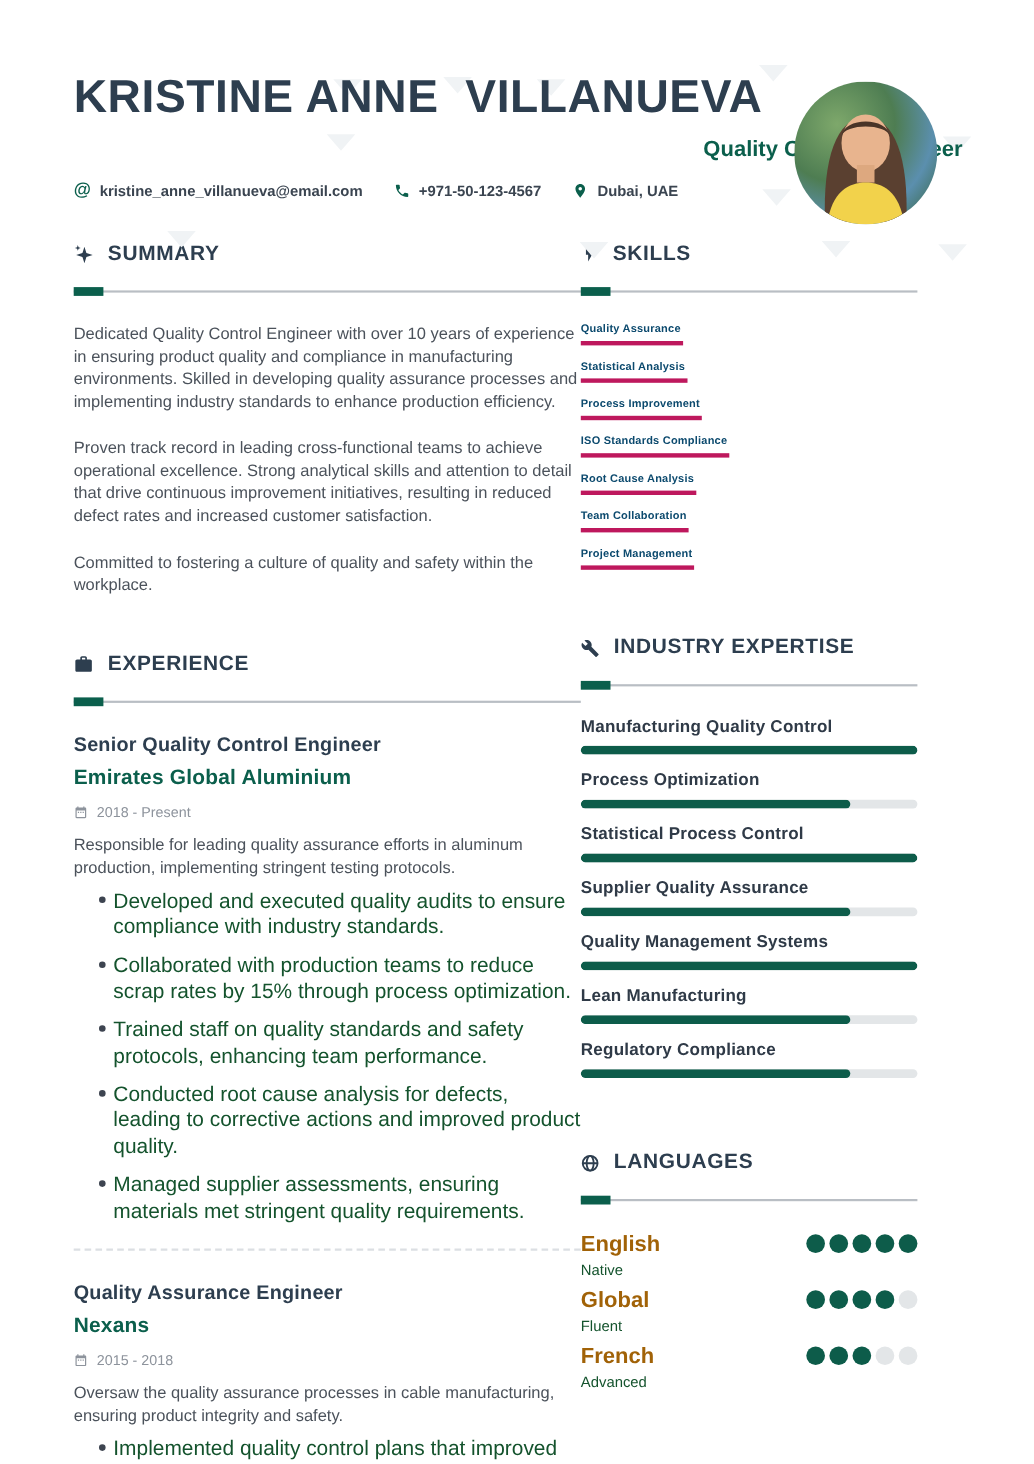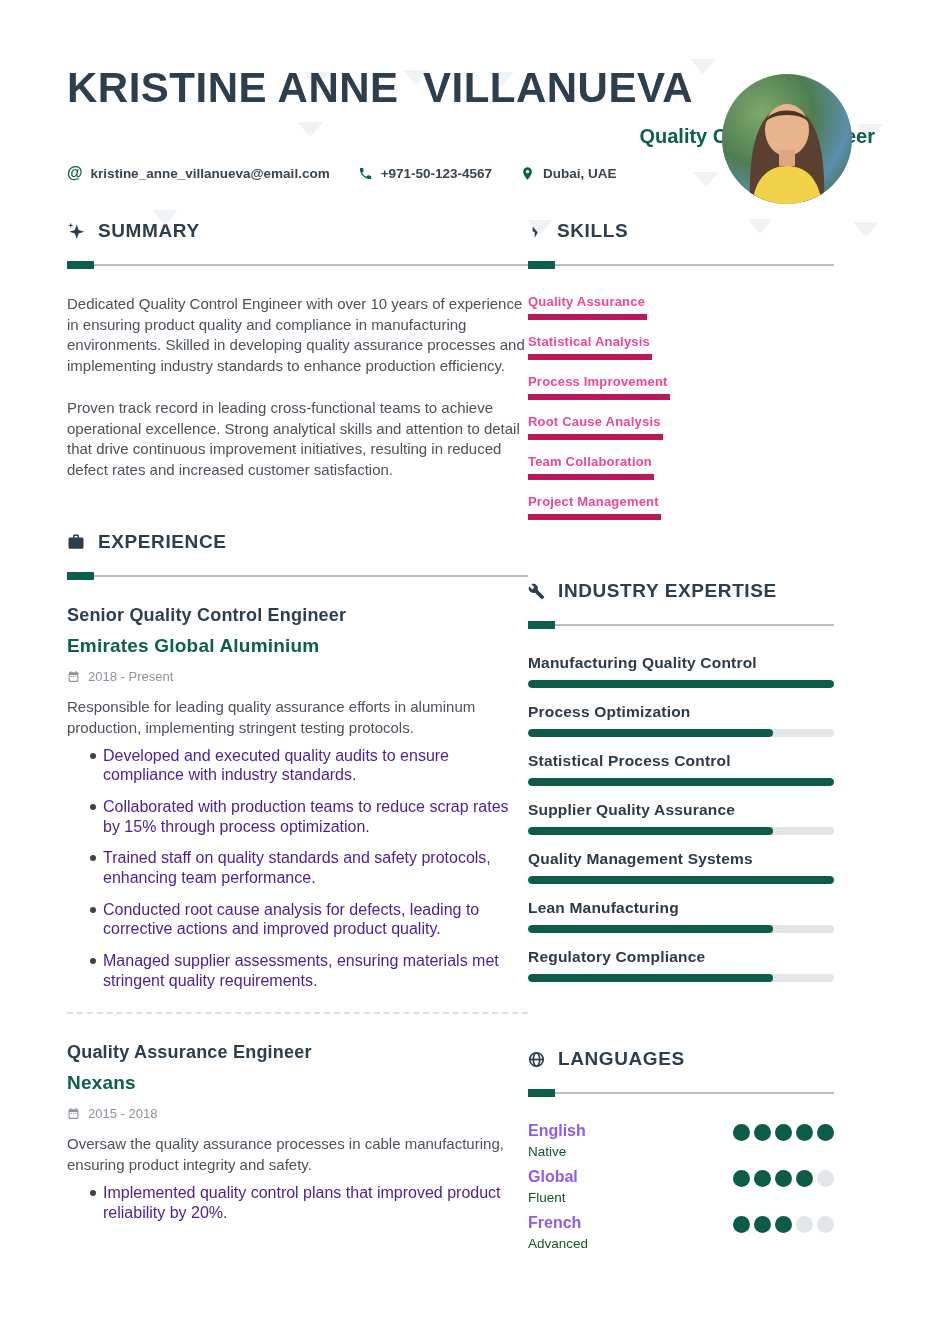--- a/index.html
+++ b/index.html
@@ -53,43 +53,43 @@
   .experience-section { margin-top:50px; }
   .job-title { font-size:18px; font-weight:800; color:#2d3e4f; letter-spacing:.2px; }
   .company   { margin-top:9px; font-size:19px; font-weight:800; color:#0b5f4c; letter-spacing:.2px; }
   .date-row  { margin-top:12px; display:flex; align-items:center; gap:8px;
                font-size:13px; color:#8d939c; }
   .cal-icon  { color:#8d939c; display:inline-flex; }
   .job-desc  { margin-top:12px; font-size:15px; line-height:1.4; color:#4b525b; }
   .bullets   { margin-top:8px; list-style:none; }
   .bullets li {
     position:relative; padding-left:36px; margin-bottom:12px;
-    font-size:16px; line-height:1.23; color:#4c1d95;
+    font-size:19px; line-height:1.23; color:#14532d;
   }
   .bullets li::before {
     content:""; position:absolute; left:23px; top:7px; width:6px; height:6px;
     border-radius:50%; background:#3d4450;
   }
   .job-divider { border:none; border-top:2px dashed #dcdfe3; margin:22px 0 28px 0; }
   
   .skill-item {
-    display:table; font-size:13px; font-weight:700; color:#ec4899;
-    padding:0 2px 5px 0; border-bottom:6px solid #be185d; margin-bottom:14px;
+    display:table; font-size:10px; font-weight:700; color:#0c4a6e;
+    padding:0 2px 5px 0; border-bottom:4px solid #be185d; margin-bottom:14px;
     letter-spacing:.2px;
   }
   
   .expertise-section { margin-top:60px; }
   .exp-item { margin-bottom:15px; }
   .exp-label { font-size:15.5px; font-weight:700; color:#2f3a47; letter-spacing:.2px; }
   .exp-track { margin-top:8px; height:8px; border-radius:4px; background:#e3e6e8; overflow:hidden; }
   .exp-fill  { height:100%; border-radius:4px; background:#0d5c4a; }
   
   .languages-section { margin-top:66px; }
   .lang-row { display:flex; justify-content:space-between; align-items:flex-start; margin-bottom:9px; }
-  .lang-name  { font-size:16px; font-weight:800; color:#8b5cf6; }
+  .lang-name  { font-size:20px; font-weight:800; color:#a16207; }
   .lang-level { margin-top:4px; font-size:13.5px; color:#14532d; }
   .lang-dots { display:flex; gap:4px; margin-top:2px; }
   .dot { width:17px; height:17px; border-radius:50%; background:#e3e6e8; }
   .dot.filled { background:#0d5c4a; }
 </style>
 </head>
 <body>
 
 <div class="page">
 
@@ -162,20 +162,21 @@
             <svg width="18" height="18" viewBox="0 0 24 24" fill="currentColor">
                 <path d="M13 3 L15.4 10.6 L23 13 L15.4 15.4 L13 23 L10.6 15.4 L3 13 L10.6 10.6 Z"></path>
                 <path d="M5 1 L5.9 3.6 L8.5 4.5 L5.9 5.4 L5 8 L4.1 5.4 L1.5 4.5 L4.1 3.6 Z"></path>
               </svg>
           </span>
           <span>SUMMARY</span>
         </div>
         <div class="rule"></div>
         <p class="para">Dedicated Quality Control Engineer with over 10 years of experience in ensuring product quality and compliance in manufacturing environments. Skilled in developing quality assurance processes and implementing industry standards to enhance production efficiency.</p>
         <p class="para">Proven track record in leading cross-functional teams to achieve operational excellence. Strong analytical skills and attention to detail that drive continuous improvement initiatives, resulting in reduced defect rates and increased customer satisfaction.</p>
+        <p class="para">Committed to fostering a culture of quality and safety within the workplace.</p>
       </div>
 
       <div class="experience-section">
         <div class="sec-head">
           <span class="sec-icon">
             <svg width="18" height="18" viewBox="0 0 24 24" fill="currentColor">
                 <path d="M20 6h-4V4c0-1.1-.9-2-2-2h-4c-1.1 0-2 .9-2 2v2H4c-1.1 0-2 .9-2 2v11c0 1.1.9 2 2 2h16c1.1 0 2-.9 2-2V8c0-1.1-.9-2-2-2zm-6 0h-4V4h4v2z"></path>
               </svg>
           </span>
           <span>EXPERIENCE</span>
@@ -232,20 +233,21 @@
             <svg width="16" height="18" viewBox="0 0 24 24" fill="currentColor">
                 <path d="M7 2v11h3v9l7-12h-4l4-8z"></path>
               </svg>
           </span>
           <span>SKILLS</span>
         </div>
         <div class="rule"></div>
         <div class="skill-item">Quality Assurance</div>
         <div class="skill-item">Statistical Analysis</div>
         <div class="skill-item">Process Improvement</div>
+        <div class="skill-item">ISO Standards Compliance</div>
         <div class="skill-item">Root Cause Analysis</div>
         <div class="skill-item">Team Collaboration</div>
         <div class="skill-item">Project Management</div>
       </div>
 
       <div class="expertise-section">
         <div class="sec-head">
           <span class="sec-icon">
             <svg width="17" height="17" viewBox="0 0 24 24" fill="currentColor">
                 <path d="M22.7 19l-9.1-9.1c.9-2.3.4-5-1.5-6.9-2-2-5-2.4-7.4-1.3L9 6 6 9 1.6 4.7C.4 7.1.9 10.1 2.9 12.1c1.9 1.9 4.6 2.4 6.9 1.5l9.1 9.1c.4.4 1 .4 1.4 0l2.3-2.3c.5-.4.5-1.1.1-1.4z"></path>

